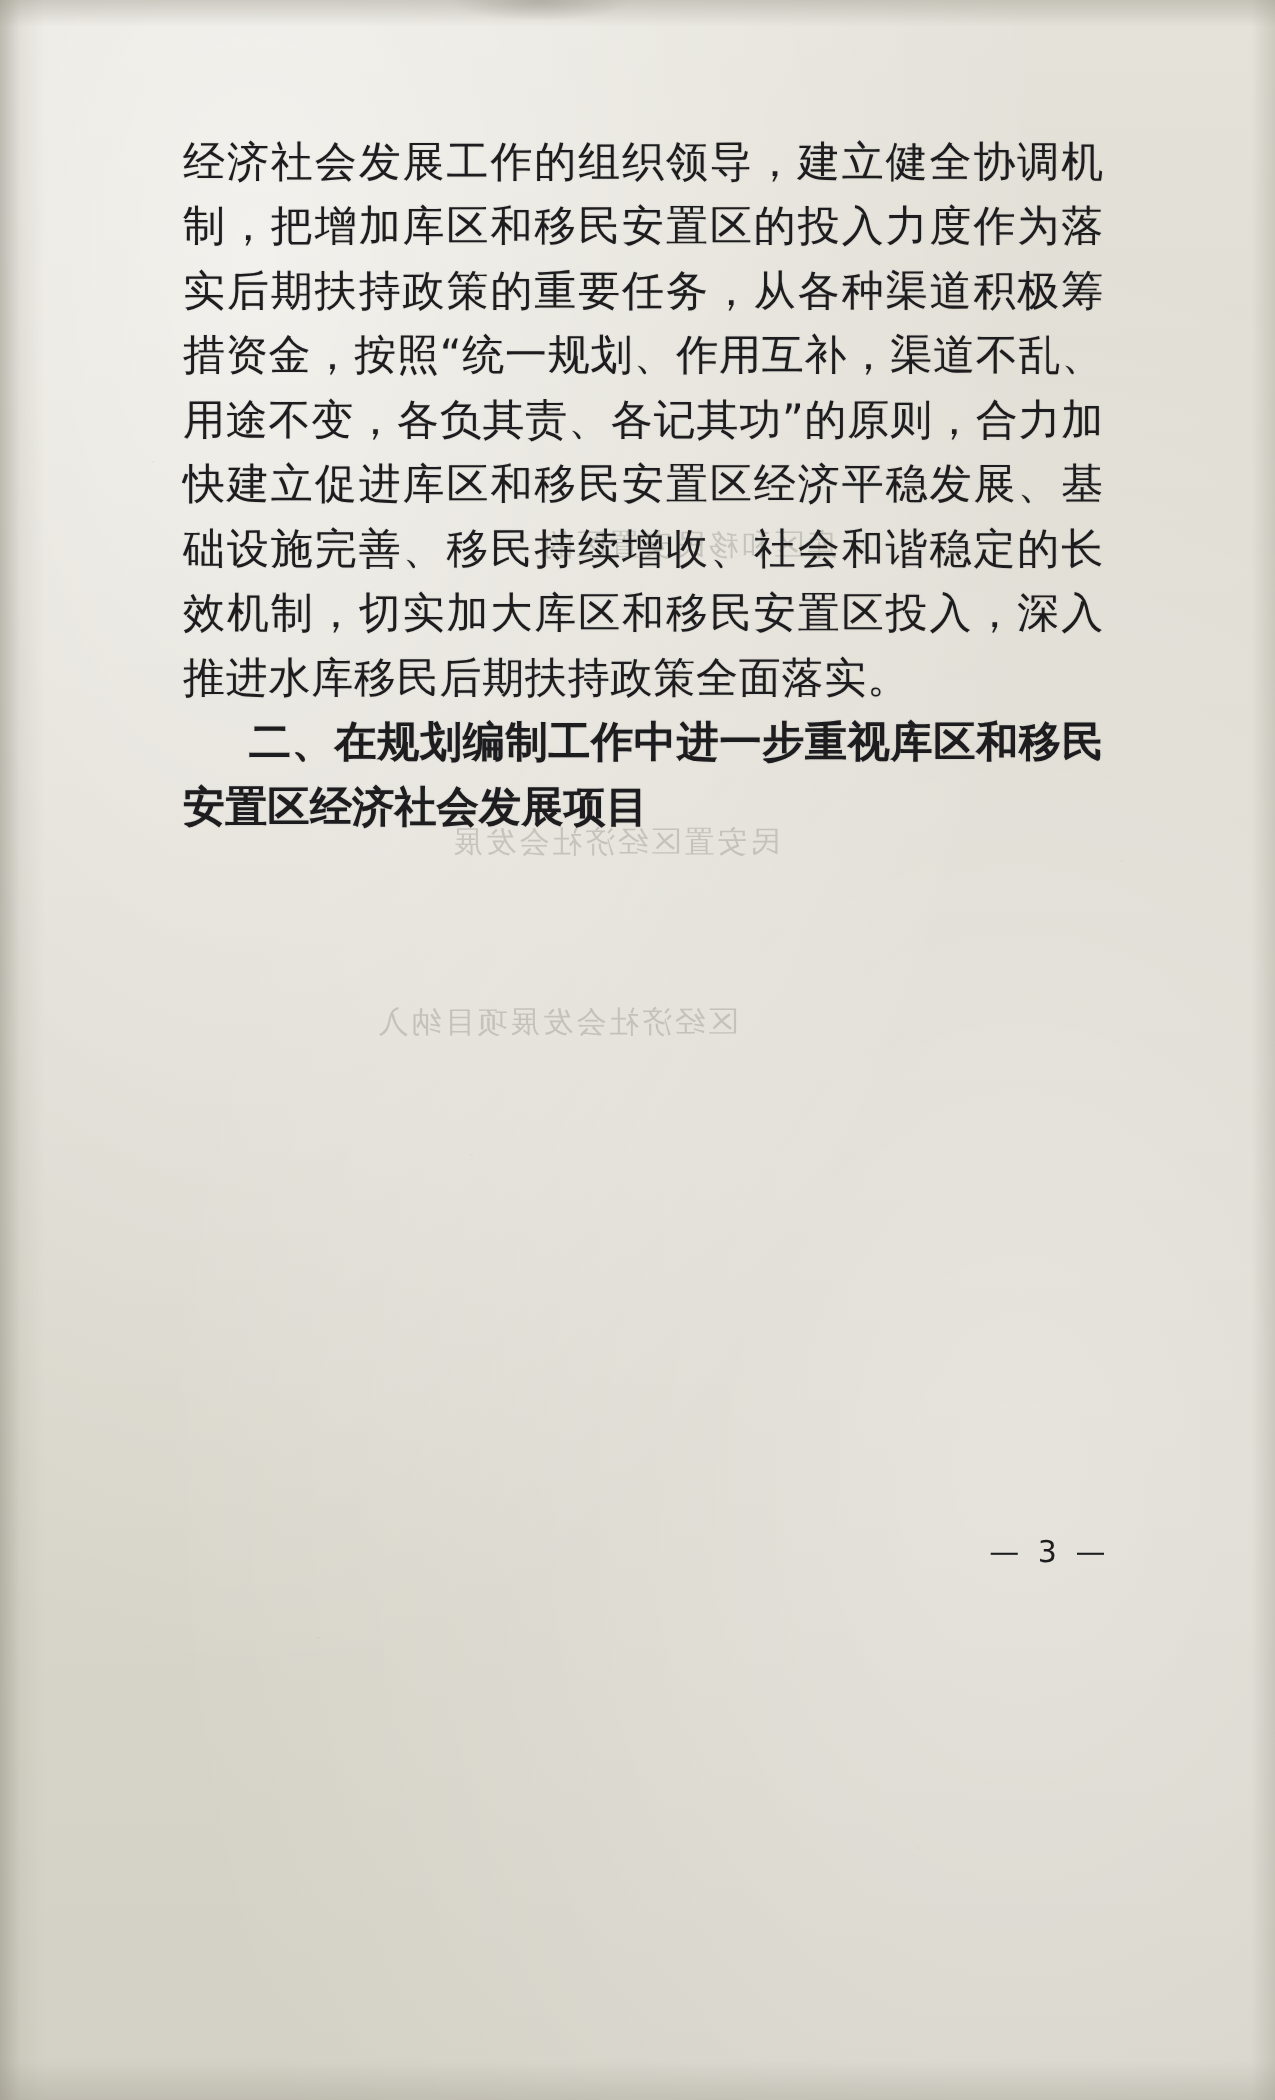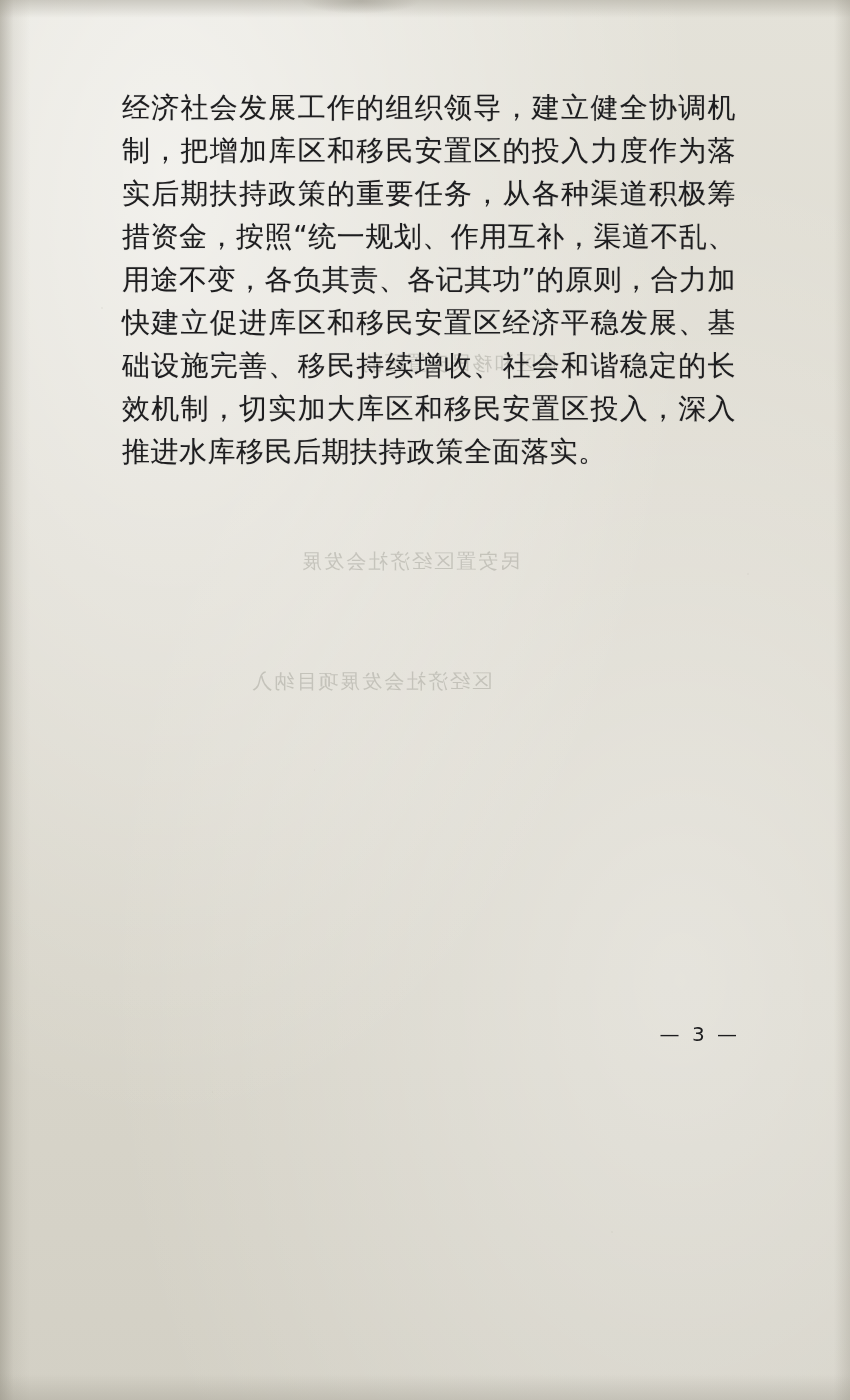--- a/index.html
+++ b/index.html
@@ -130,20 +130,21 @@
 
   <div class="noise"></div>
   <div class="top-smudge"></div>
 
   <div class="bleed" style="left:360px; top:350px;">库区和移民安置区的</div>
   <div class="bleed" style="left:300px; top:548px;">民安置区经济社会发展</div>
   <div class="bleed" style="left:250px; top:668px;">区经济社会发展项目纳入</div>
 
   <div class="content">
     <p class="para">经济社会发展工作的组织领导，建立健全协调机制，把增加库区和移民安置区的投入力度作为落实后期扶持政策的重要任务，从各种渠道积极筹措资金，按照“统一规划、作用互补，渠道不乱、用途不变，各负其责、各记其功”的原则，合力加快建立促进库区和移民安置区经济平稳发展、基础设施完善、移民持续增收、社会和谐稳定的长效机制，切实加大库区和移民安置区投入，深入推进水库移民后期扶持政策全面落实。</p>
+    <p class="para heading">二、在规划编制工作中进一步重视库区和移民安置区经济社会发展项目</p>
   </div>
 
   <div class="page-number">— 3 —</div>
 
   <div class="edge-left"></div>
   <div class="edge-top"></div>
   <div class="edge-right"></div>
   <div class="edge-bottom"></div>
 </div>
 

